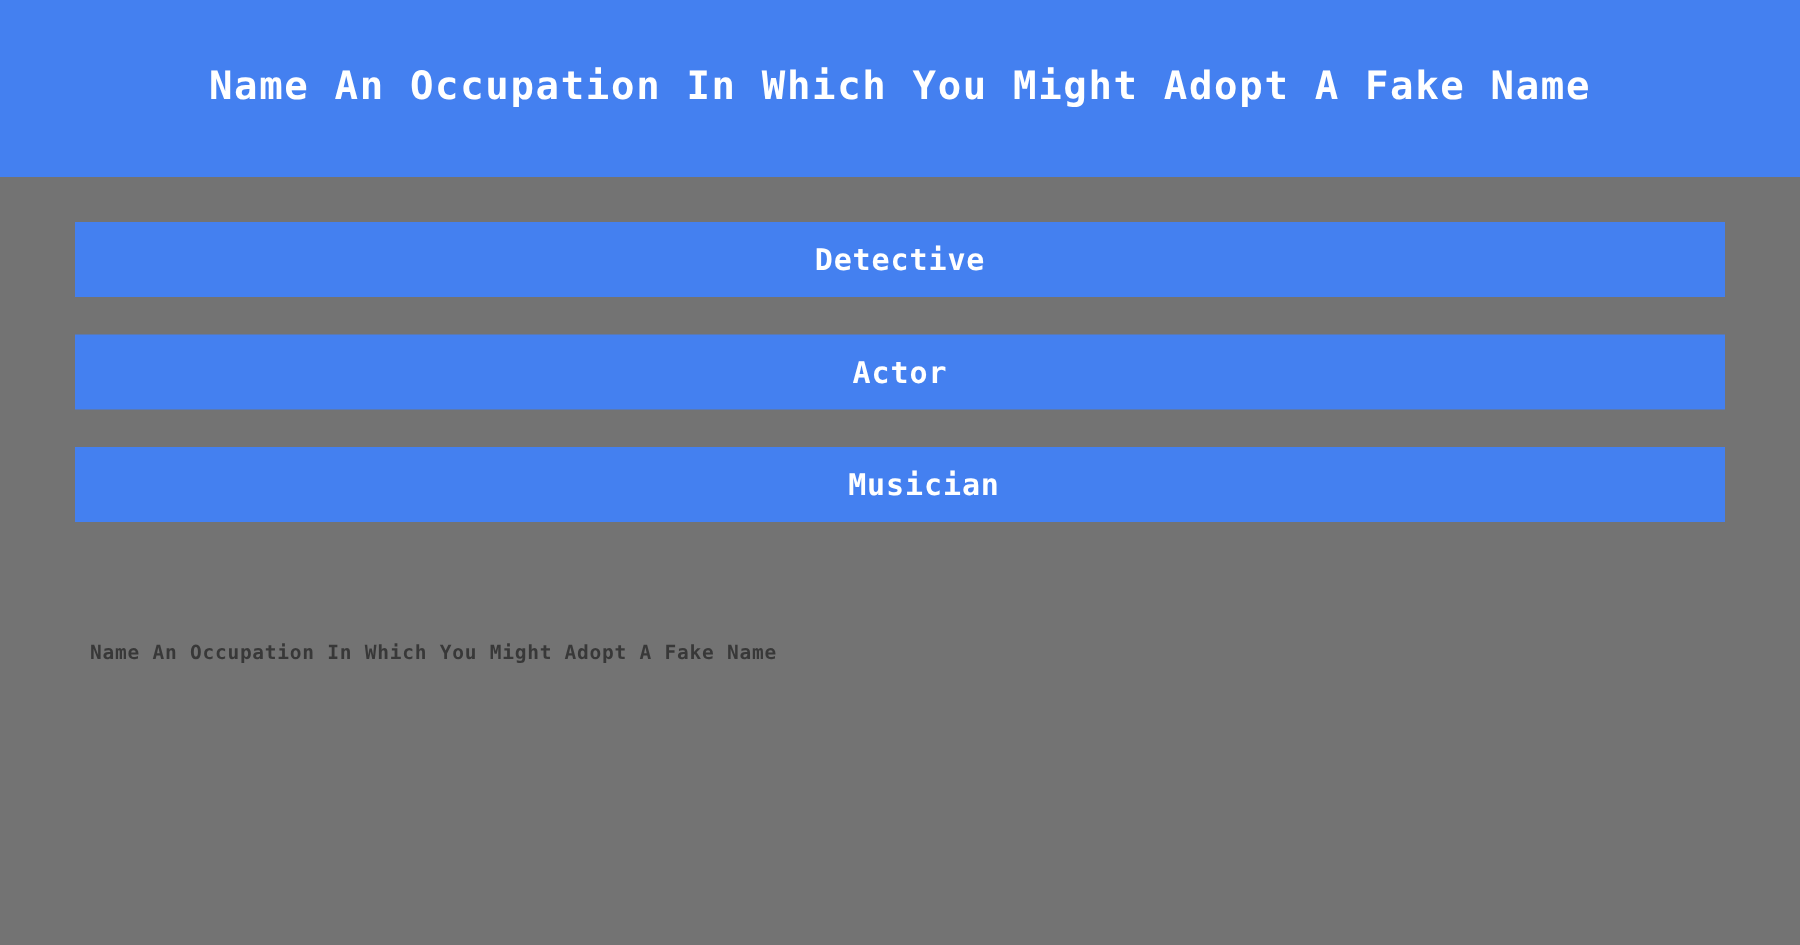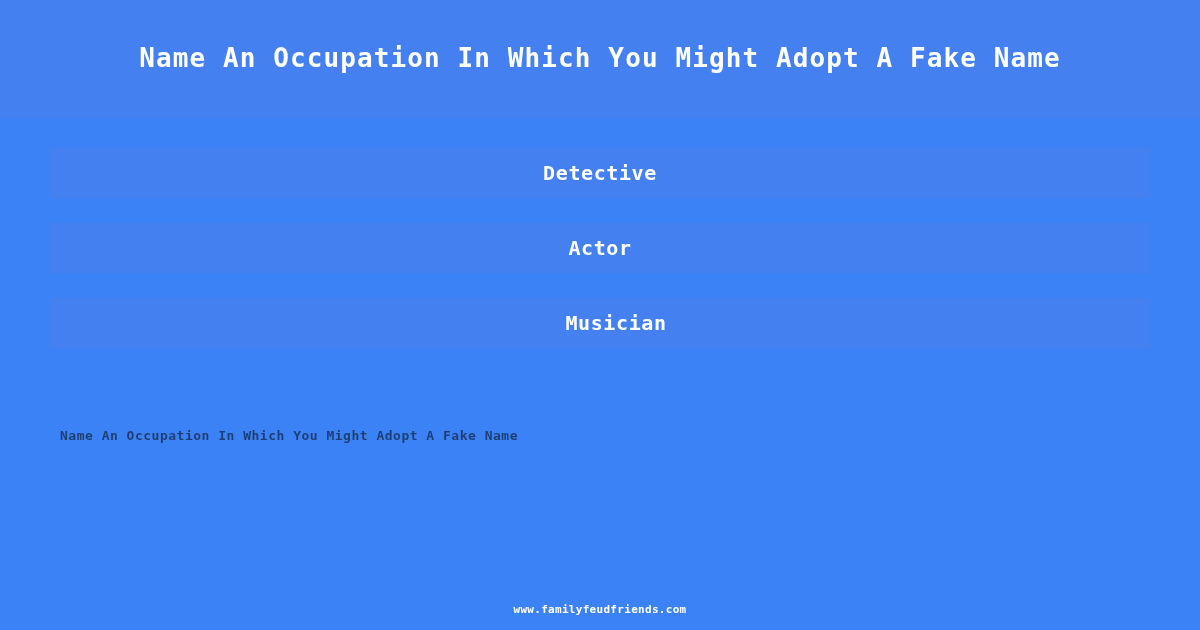--- a/index.html
+++ b/index.html
@@ -109,21 +109,21 @@
     font-family: "DejaVu Sans Mono", "Liberation Mono", monospace;
     font-size: 11px;
     font-weight: bold;
     letter-spacing: 0.3px;
     white-space: nowrap;
   }
 </style>
 </head>
 <body style="background: rgb(0, 0, 0);">
 
-<div id="card" style="background: #3b82f6;">
+<div id="card" style="background: #737373;">
 
   <div id="header-band" style="background: rgb(68, 128, 240);">
     <div id="question-title" style="color: rgb(255, 255, 255);">Name An Occupation In Which You Might Adopt A Fake Name</div>
   </div>
 
   <div id="answer-list">
 
     <div class="answer-row" style="background: rgb(68, 128, 240);">
       <span class="answer-text" style="color: rgb(255, 255, 255);">Detective</span>
     </div>
@@ -134,17 +134,14 @@
 
 
     <div class="answer-row" style="background: rgb(68, 128, 240);">
       <span class="answer-text" style="color: rgb(255, 255, 255);">Musician</span>
     </div>
 
   </div>
 
   <div id="artifact-strip">Name An Occupation In Which You Might Adopt A Fake Name</div>
 
-  <div id="footer">
-    <span id="footer-url" style="color: rgb(255, 255, 255);">www.familyfeudfriends.com</span>
-  </div>
 
 </div>
 
 </body></html>

